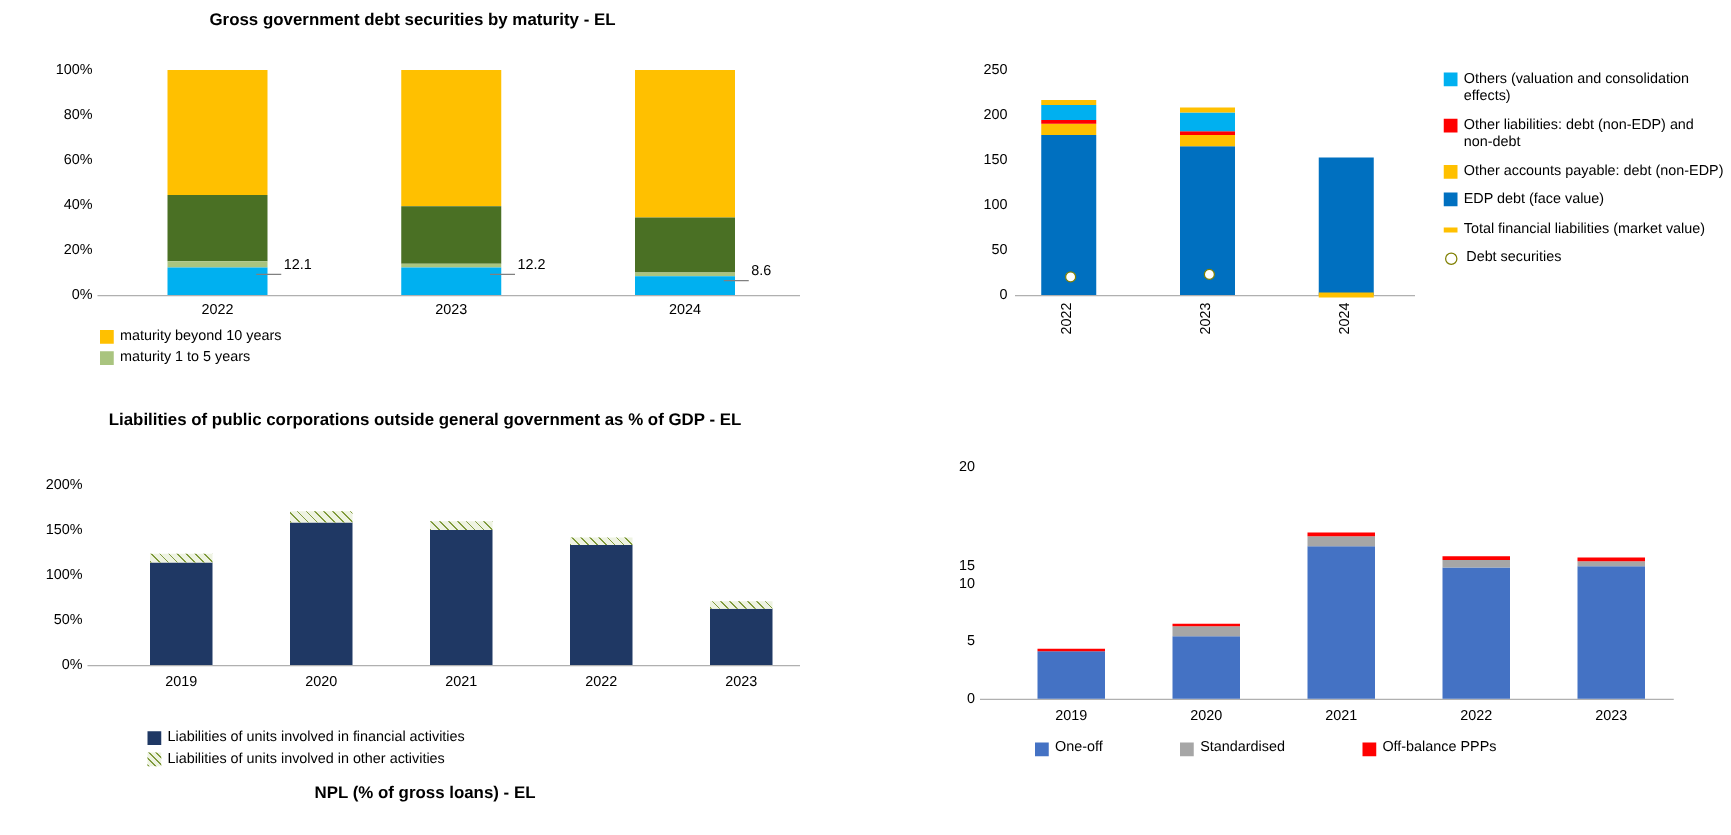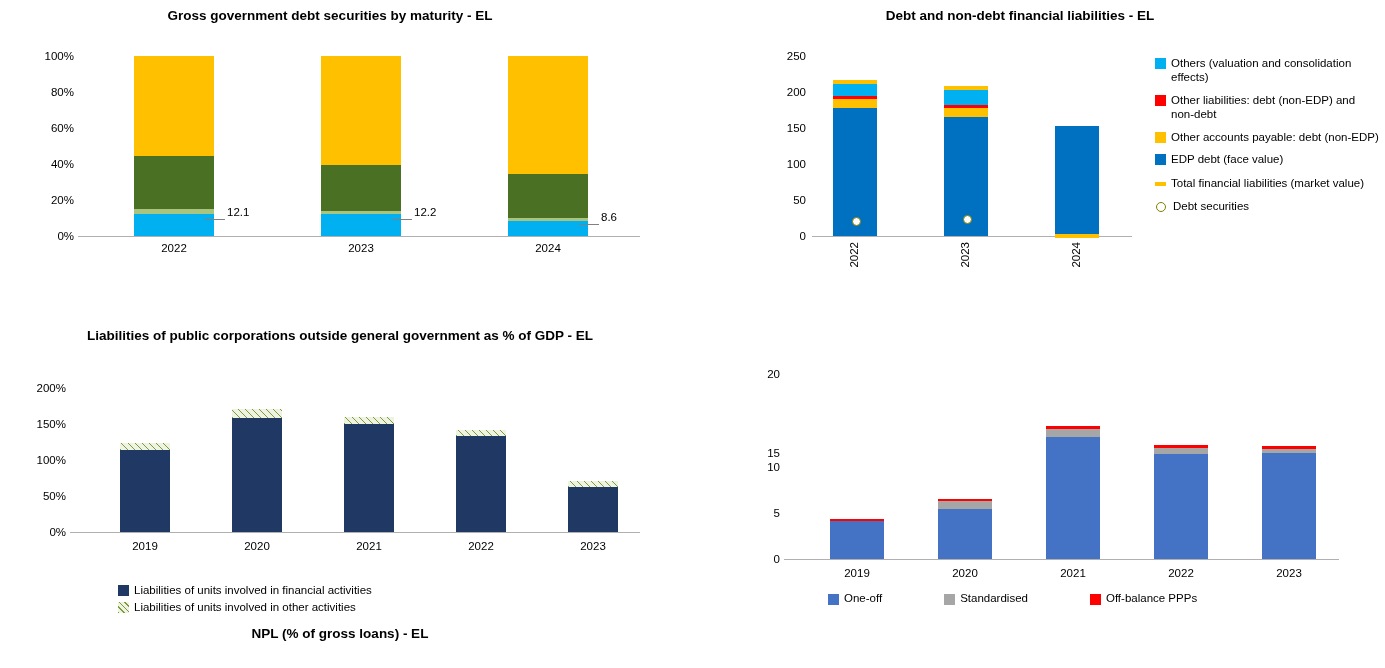--- a/index.html
+++ b/index.html
@@ -154,26 +154,35 @@
     <div class="leader" style="left:579px; top:216px; width:20px;"></div>
     <div class="dlabel" style="left:601px; top:203px;">8.6</div>
 
     <div class="xtick" style="left:124px; top:234px; width:100px;">2022</div>
     <div class="xtick" style="left:311px; top:234px; width:100px;">2023</div>
     <div class="xtick" style="left:498px; top:234px; width:100px;">2024</div>
   </div>
 
   <div class="legend" style="left:80px; top:254px; width:570px;">
     <div style="display:flex;">
+      <div style="width:290px;">
+        <div class="legend-row">
+          <span class="legend-key" style="background:#ffc000;"></span>
+          <span class="legend-label">maturity beyond 10 years</span>
+        </div>
+        <div class="legend-row">
+          <span class="legend-key" style="background:#a9c47f;"></span>
+          <span class="legend-label">maturity 1 to 5 years</span>
+        </div>
+      </div>
     </div>
   </div>
 </div>
 
 <div class="panel" style="left:700px; top:8px; width:685px; height:300px;">
-  <div class="chart-title" style="position:absolute; left:60px; top:0px; width:520px;">Debt and non-debt financial liabilities - EL</div>
 
   <div class="plot-wrap" style="position:absolute; left:0; top:0; width:685px; height:300px;">
 
     <div class="ytick" style="left:70px; top:48px; width:36px;">250</div>
     <div class="ytick" style="left:70px; top:84px; width:36px;">200</div>
     <div class="ytick" style="left:70px; top:120px; width:36px;">150</div>
     <div class="ytick" style="left:70px; top:156px; width:36px;">100</div>
     <div class="ytick" style="left:70px; top:192px; width:36px;">50</div>
     <div class="ytick" style="left:70px; top:228px; width:36px;">0</div>
 

